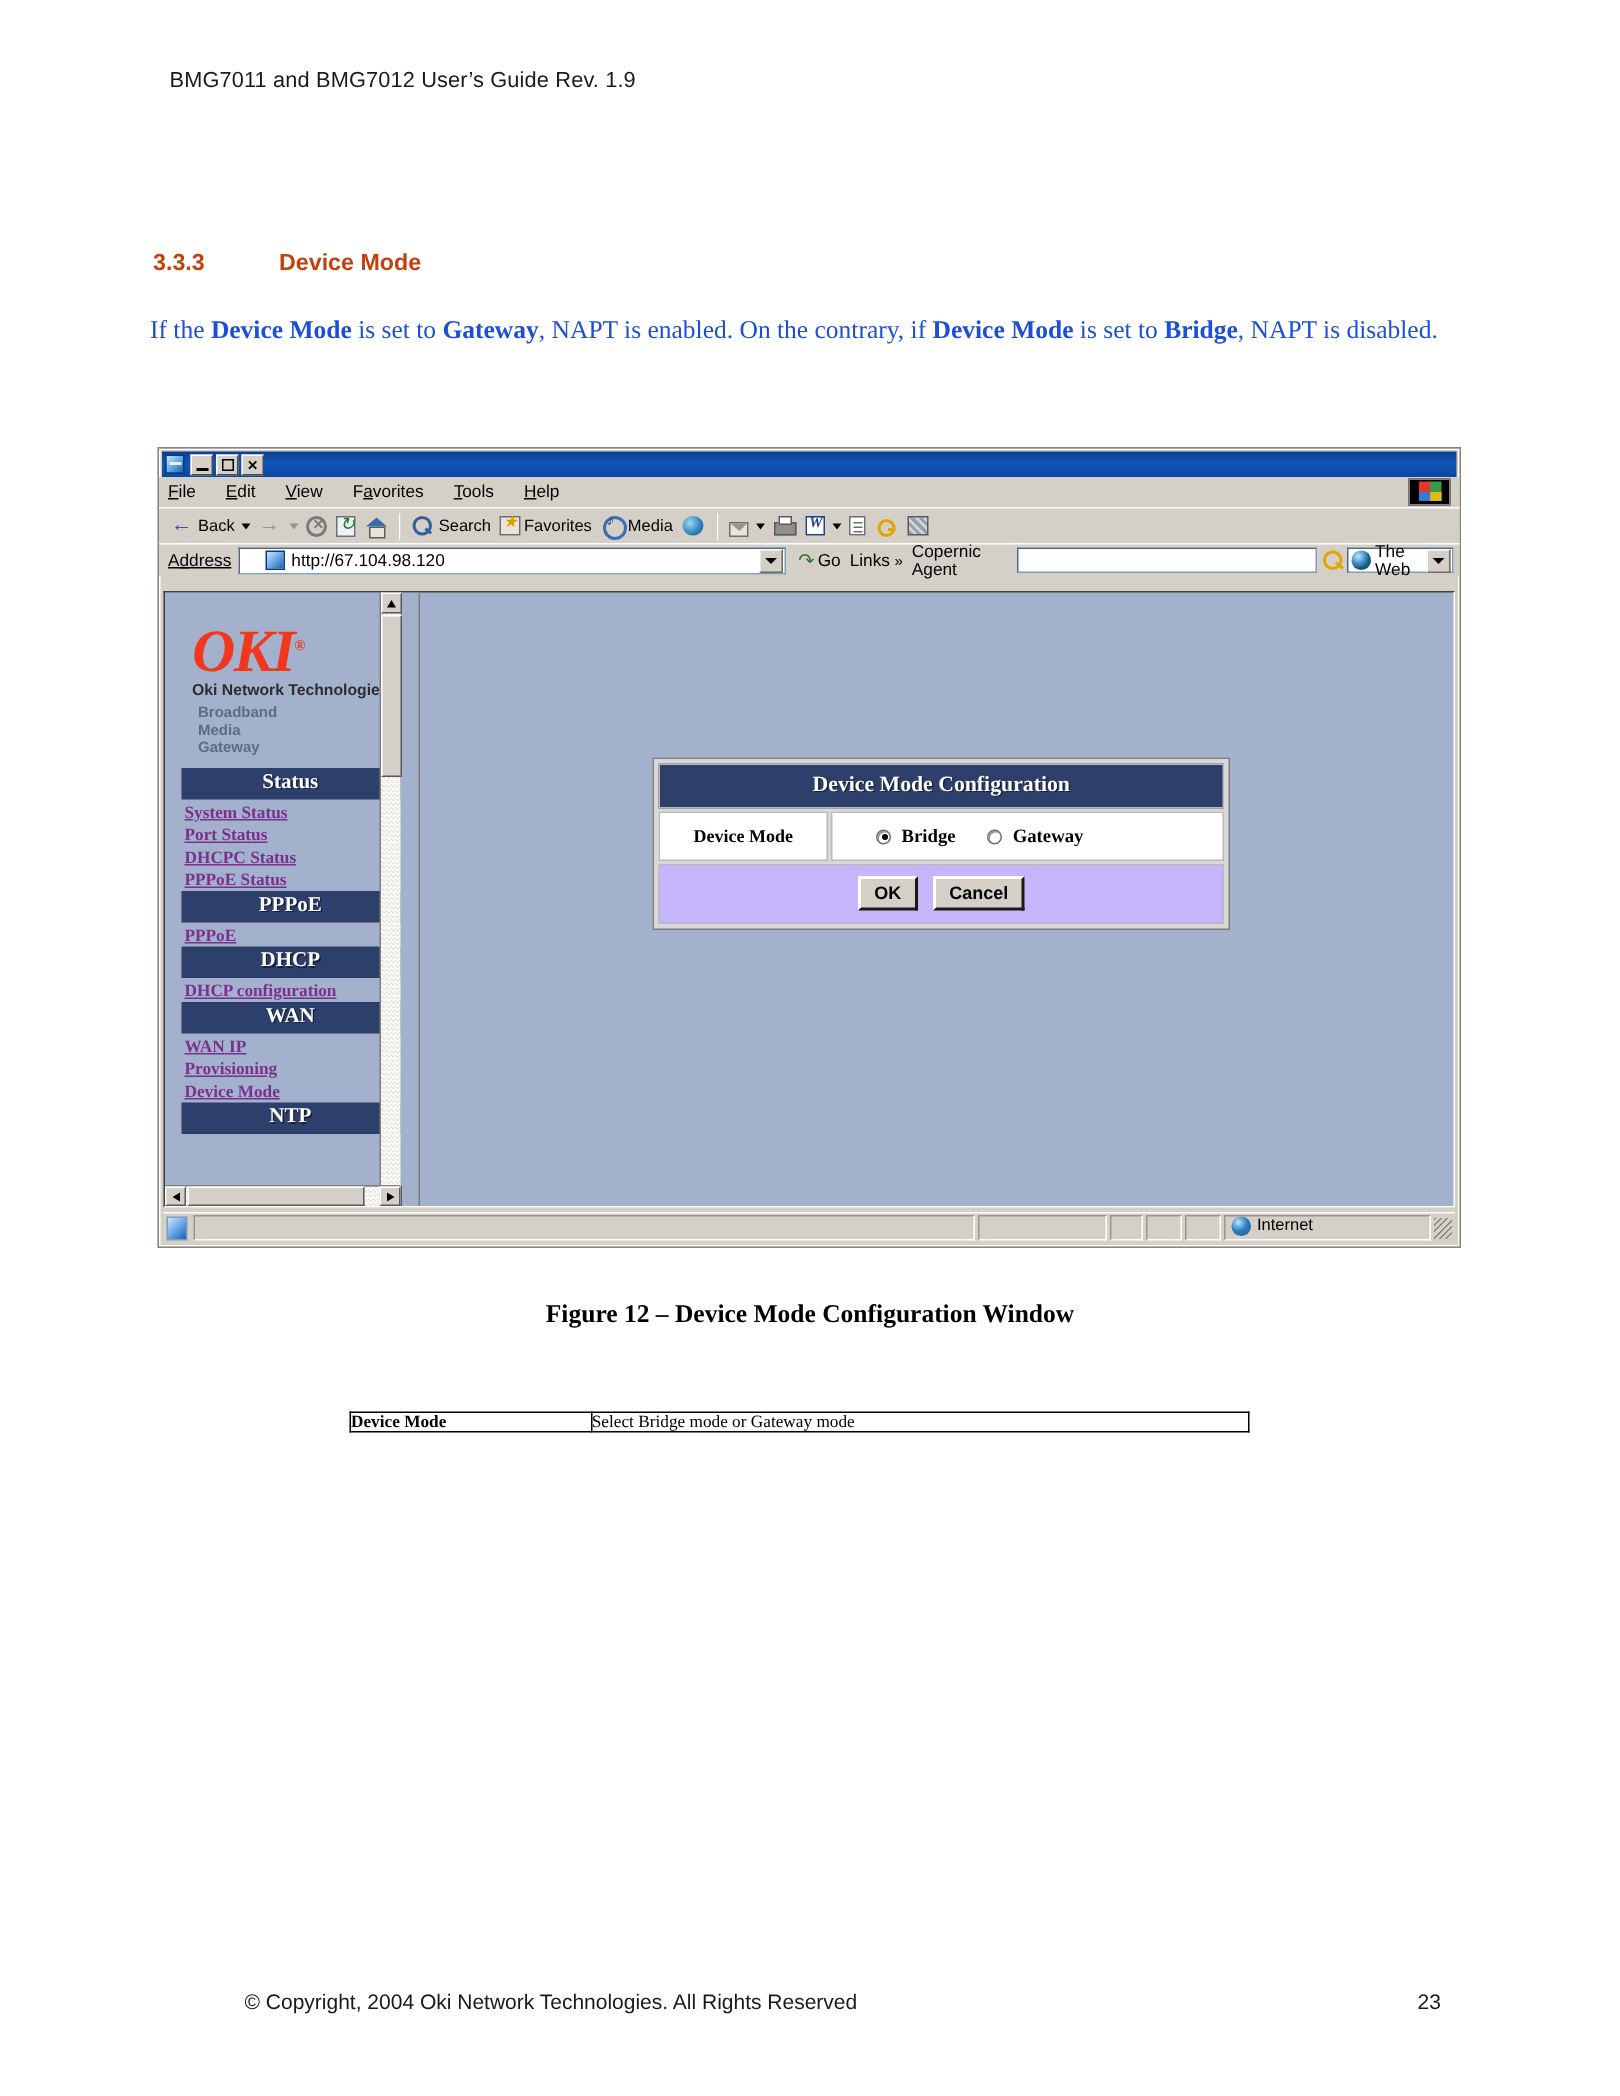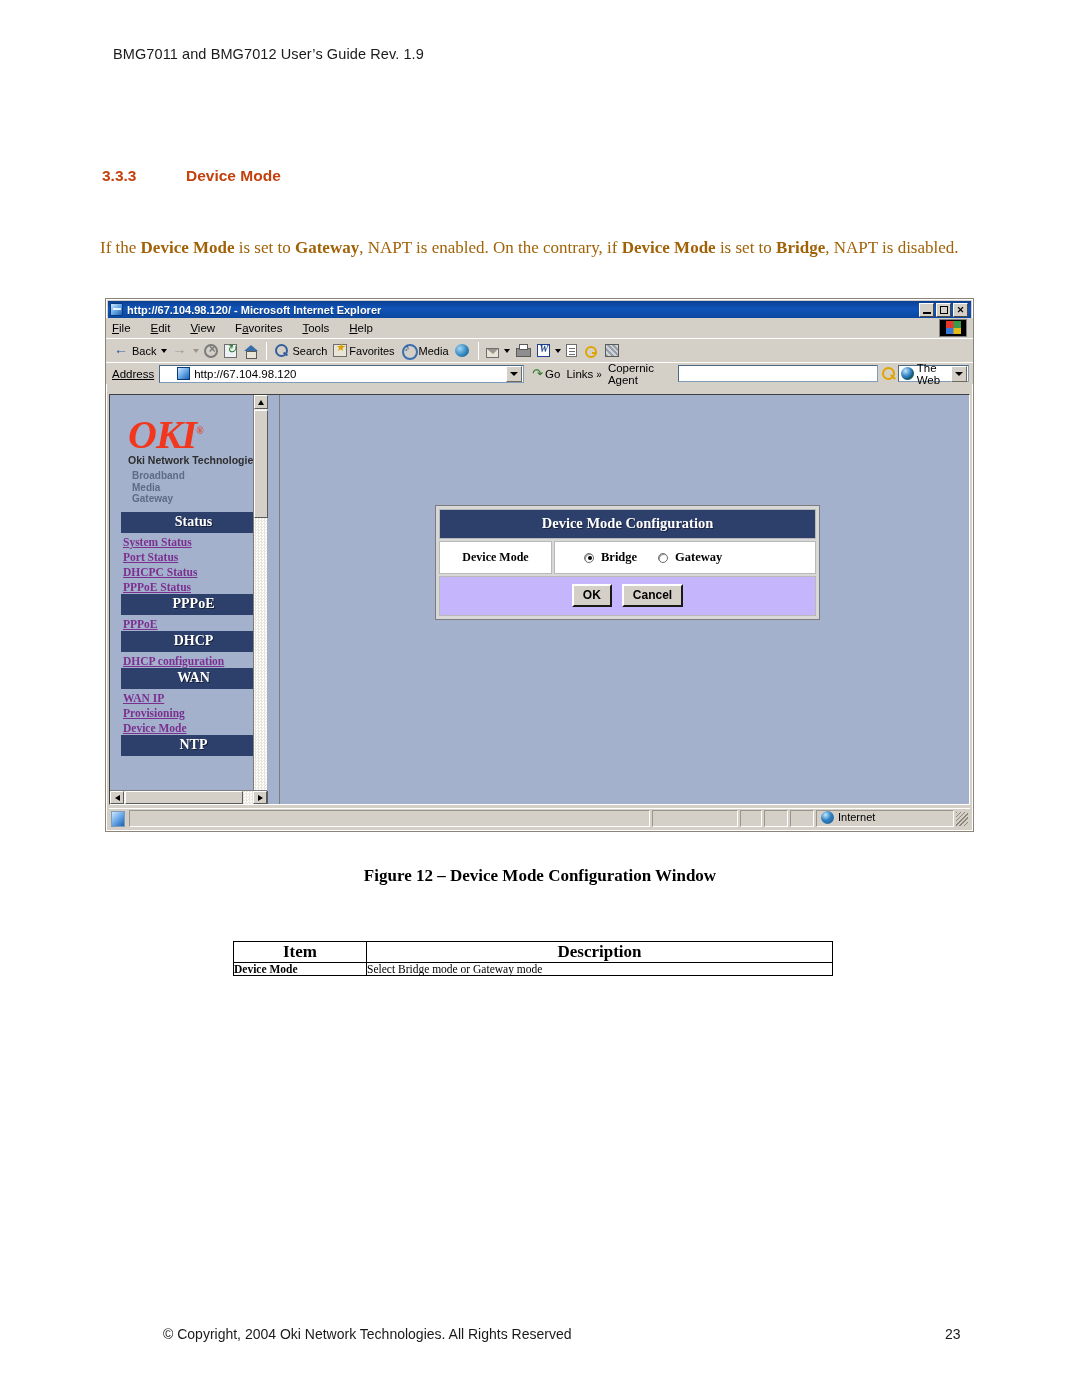--- a/index.html
+++ b/index.html
@@ -30,23 +30,23 @@
   }
 
   .sec-head {
     position:absolute; left:102px; top:167px;
     font-family:"Liberation Sans", sans-serif;
     font-weight:bold; font-size:15.5px; color:#c2410c;
   }
   .sec-head .num { display:inline-block; width:84px; }
 
   .body-text {
-    position:absolute; left:100px; top:232px; width:872px;
+    position:absolute; left:100px; top:204px; width:872px;
     font-family:"Liberation Serif", serif;
-    font-size:17px; line-height:31px; color:#a16207;
+    font-size:17px; line-height:31px; color:#1d4ed8;
   }
   .body-text b { font-weight:bold; }
 
   
   .browser {
     position:absolute; left:105px; top:298px;
     width:869px; height:534px;
     background:#d4d0c8;
     border:1px solid #8a8578;
     box-shadow:0 0 0 1px #ffffff inset;
@@ -383,21 +383,20 @@
 </div>
 
 <div class="body-text">
   <span>If the </span><b>Device Mode</b><span> is set to </span><b>Gateway</b><span>, NAPT is enabled. On the contrary, if </span><b>Device Mode</b><span> is set to </span><b>Bridge</b><span>, NAPT is disabled.</span>
 </div>
 
 <div class="browser">
 
   <div class="titlebar">
     <span class="tb-icon"></span>
-    <span class="tb-title">http://67.104.98.120/ - Microsoft Internet Explorer</span>
     <span class="tb-buttons">
       <span class="tb-btn">
           <i class="min-bar"></i>
         </span>
       <span class="tb-btn">
           <i class="max-box"></i>
         </span>
       <span class="tb-btn">✕</span>
     </span>
   </div>
@@ -582,24 +581,20 @@
     </span>
     <i class="st-grip"></i>
   </div>
 
 </div>
 
 <div class="fig-caption">Figure 12 – Device Mode Configuration Window</div>
 
 <table class="item-table">
   <tbody>
-      <tr>
-    <td class="it-head col-item">Item</td>
-    <td class="it-head">Description</td>
-  </tr>
   <tr>
     <td class="it-cell-item">Device Mode</td>
     <td class="it-cell-desc">Select Bridge mode or Gateway mode</td>
   </tr>
 </tbody>
   </table>
 
 <div class="doc-footer">© Copyright, 2004 Oki Network Technologies. All Rights Reserved</div>
 <div class="doc-pagenum">23</div>
 

